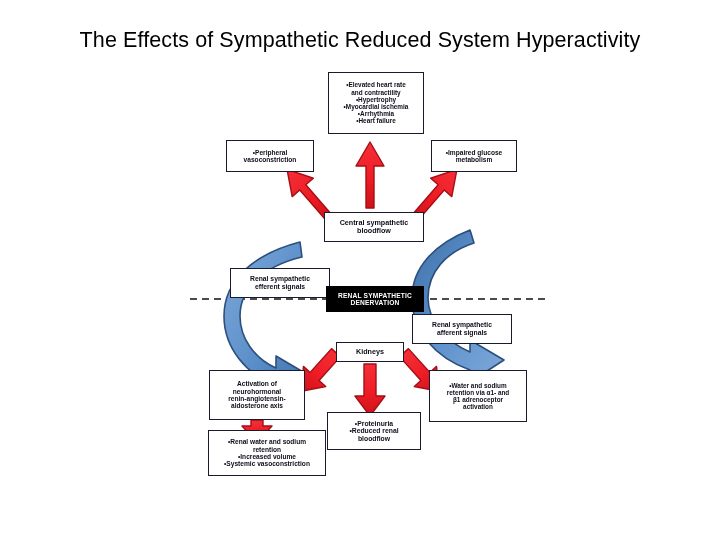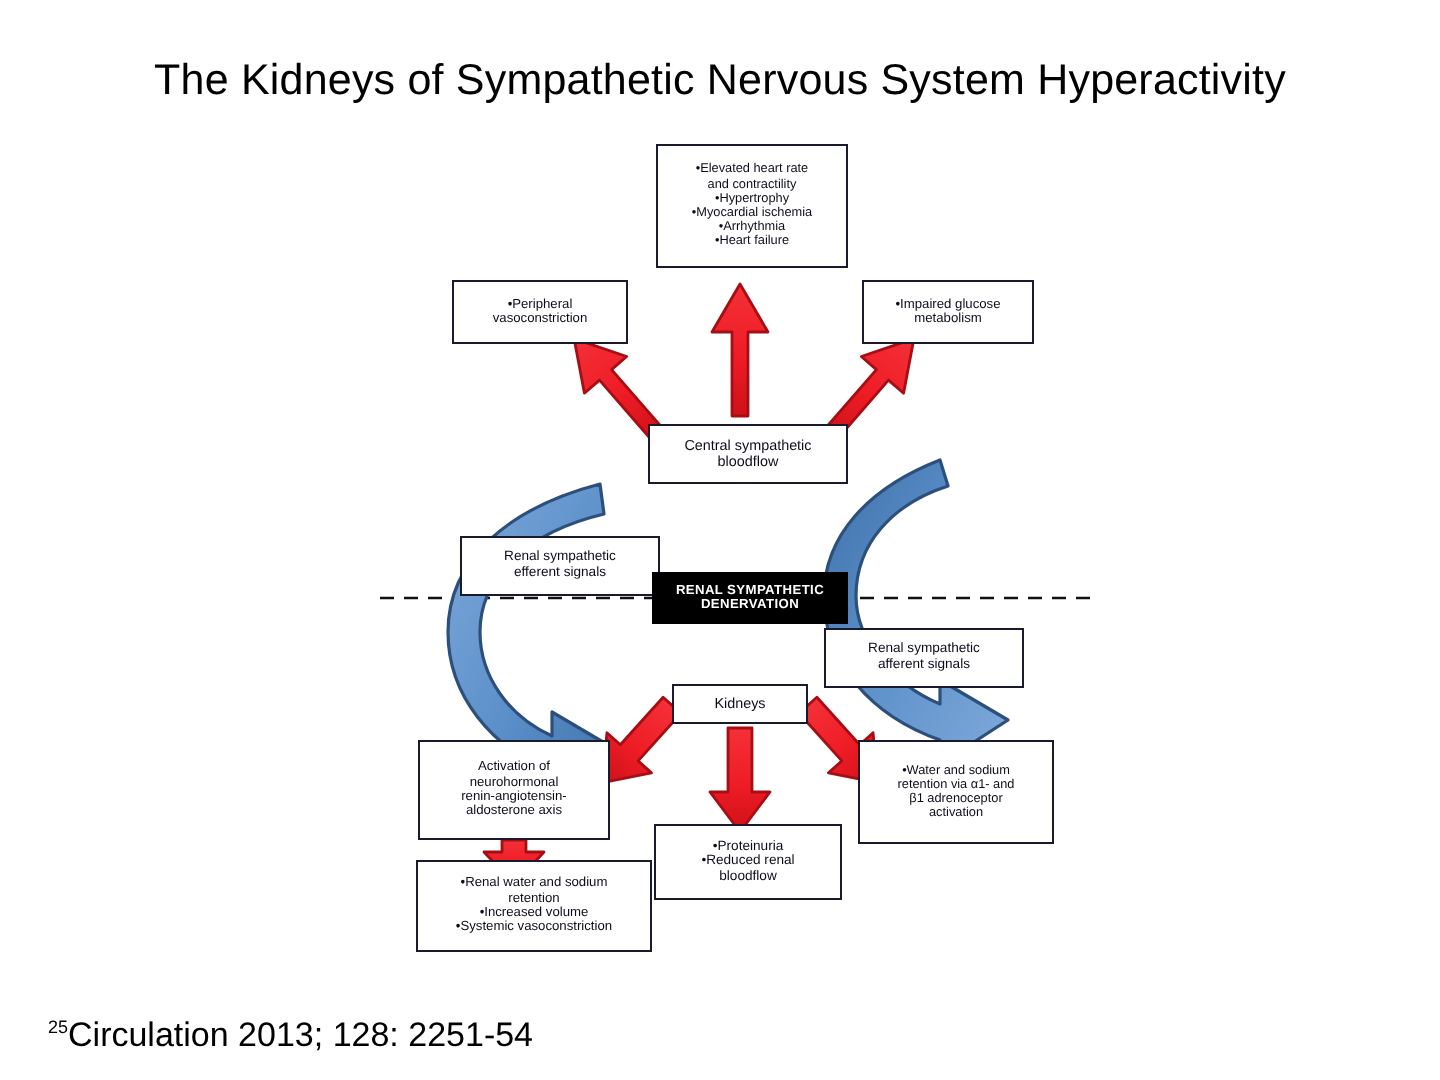--- a/index.html
+++ b/index.html
@@ -33,21 +33,21 @@
   }
   .node {
     position: absolute;
     background: #ffffff;
     border: 1.2px solid #1a1a2e;
     display: flex;
     align-items: center;
     justify-content: center;
     text-align: center;
     color: #0d0d1a;
-    font-weight: 400;
+    font-weight: 700;
     line-height: 1.12;
     padding: 2px 3px;
     z-index: 6;
   }
   .node .ln { display: block; width: 100%; }
   .node.dark {
     background: #000000;
     border-color: #000000;
     color: #ffffff;
     font-weight: 700;
@@ -87,21 +87,21 @@
     font-size: 9px;
     vertical-align: super;
     line-height: 0;
   }
 </style>
 </head>
 <body>
 
 <div id="slide">
 
-  <div id="slide-title">The Kidneys of Sympathetic Nervous System Hyperactivity</div>
+  <div id="slide-title">The Effects of Sympathetic Reduced System Hyperactivity</div>
 
   <div id="diagram">
 
     <svg id="dash-layer" class="layer" viewBox="0 0 420 420">
       <line x1="40" y1="233" x2="398" y2="233" stroke="#111111" stroke-width="1.3" stroke-dasharray="7,5"></line>
     </svg>
 
     <svg id="arrow-layer" class="layer" viewBox="0 0 420 420">
       <defs>
         <linearGradient id="redgrad" x1="0" y1="0" x2="0" y2="1">
@@ -260,15 +260,14 @@
       <div>
         <span class="ln">•Renal water and sodium</span>
         <span class="ln">retention</span>
         <span class="ln">•Increased volume</span>
         <span class="ln">•Systemic vasoconstriction</span>
       </div>
     </div>
 
   </div>
 
-  <div id="citation"><sup>25</sup><span>Circulation 2013; 128: 2251-54</span></div>
 
 </div>
 
 </body></html>

